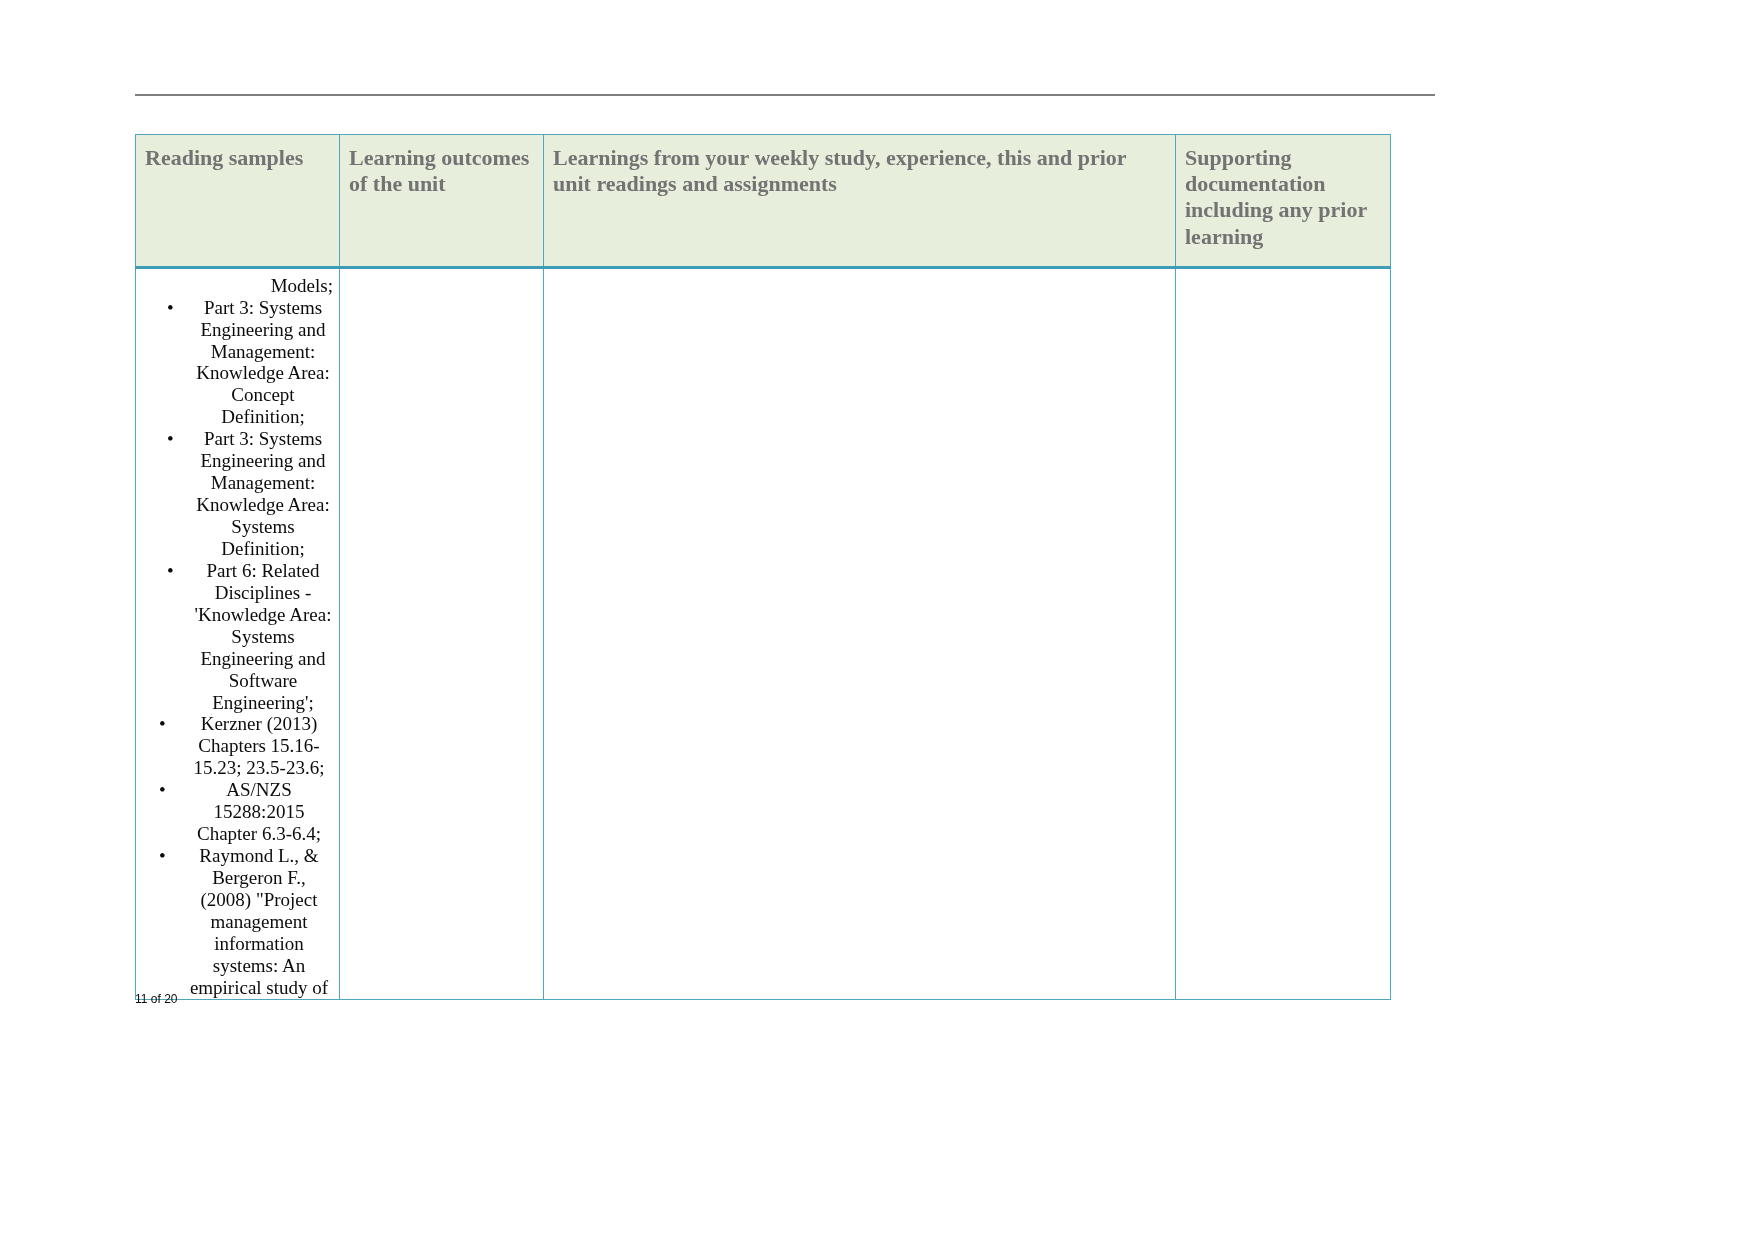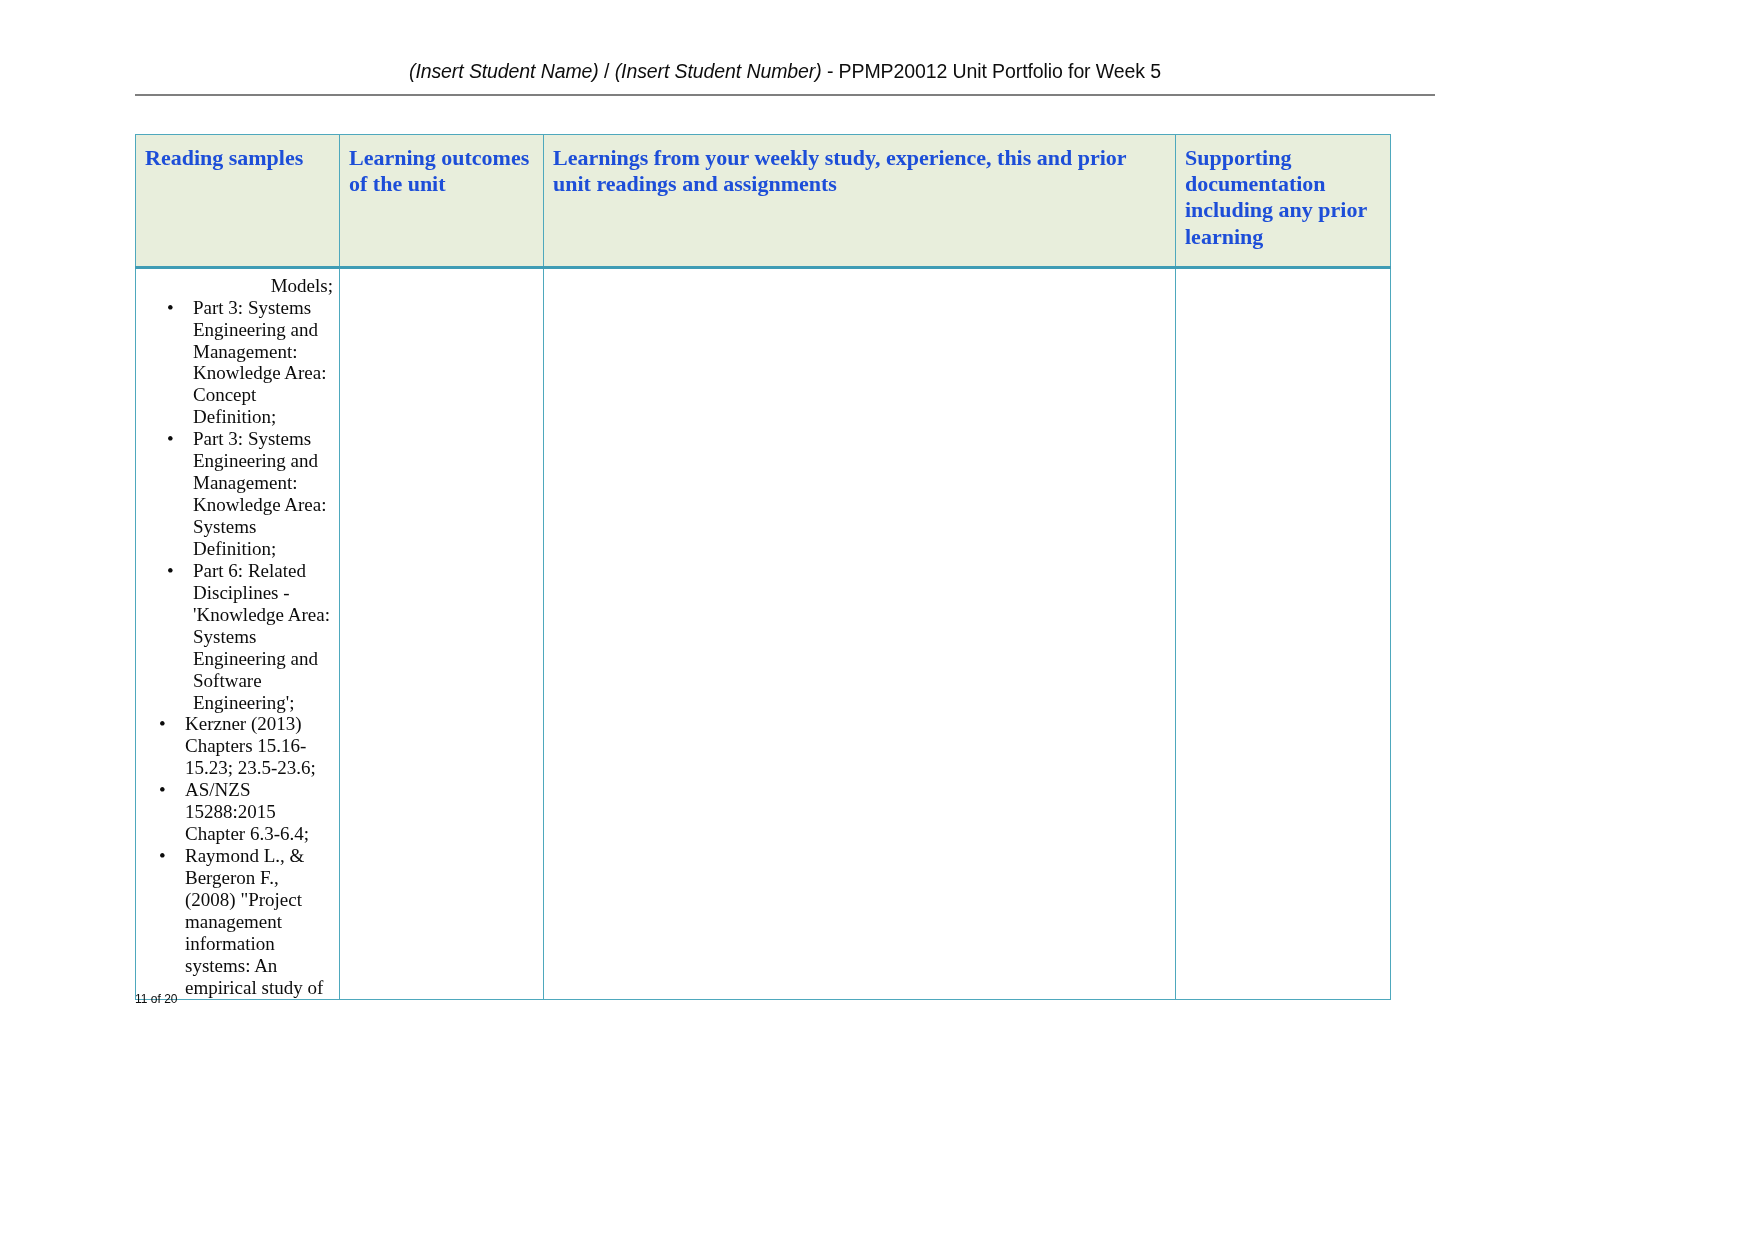--- a/index.html
+++ b/index.html
@@ -69,21 +69,21 @@
 
   .tbl thead th {
     background: #e8eedc;
     border-bottom: 3px solid #3f9cb5;
     padding: 10px 9px 16px 9px;
     text-align: left;
     font-family: "Liberation Serif", serif;
     font-weight: bold;
     font-size: 22px;
     line-height: 1.19;
-    color: #1d4ed8;
+    color: #737373;
     height: 92px;
   }
 
   .tbl tbody td {
     background: #ffffff;
     height: 700px;
     padding: 0;
   }
 
   
@@ -99,20 +99,21 @@
   }
   .cont-line {
     margin: 0 0 0 45px;
     padding: 0;
     text-align: right;
   }
   ul.reading-list {
     list-style: none;
     margin: 0;
     padding: 0;
+    text-align: center;
   }
   ul.reading-list > li {
     position: relative;
     margin: 0;
     padding: 0 0 0 45px;
   }
   ul.reading-list > li::before {
     content: "\2022";
     position: absolute;
     left: 19px;
@@ -136,23 +137,20 @@
     font-family: "Liberation Sans", sans-serif;
     font-size: 12px;
     color: #0d0d0d;
   }
 </style>
 </head>
 <body>
 
 <div class="page">
 
-  <div class="doc-header">
-    <span class="ital">(Insert Student Name)</span><span> / </span><span class="ital">(Insert Student Number)</span><span> - PPMP20012 Unit Portfolio for Week 5</span>
-  </div>
 
   <div class="header-rule"></div>
 
   <table class="tbl">
     <colgroup>
       <col class="c1">
         <col class="c2">
         <col class="c3">
         <col class="c4">
     </colgroup>

